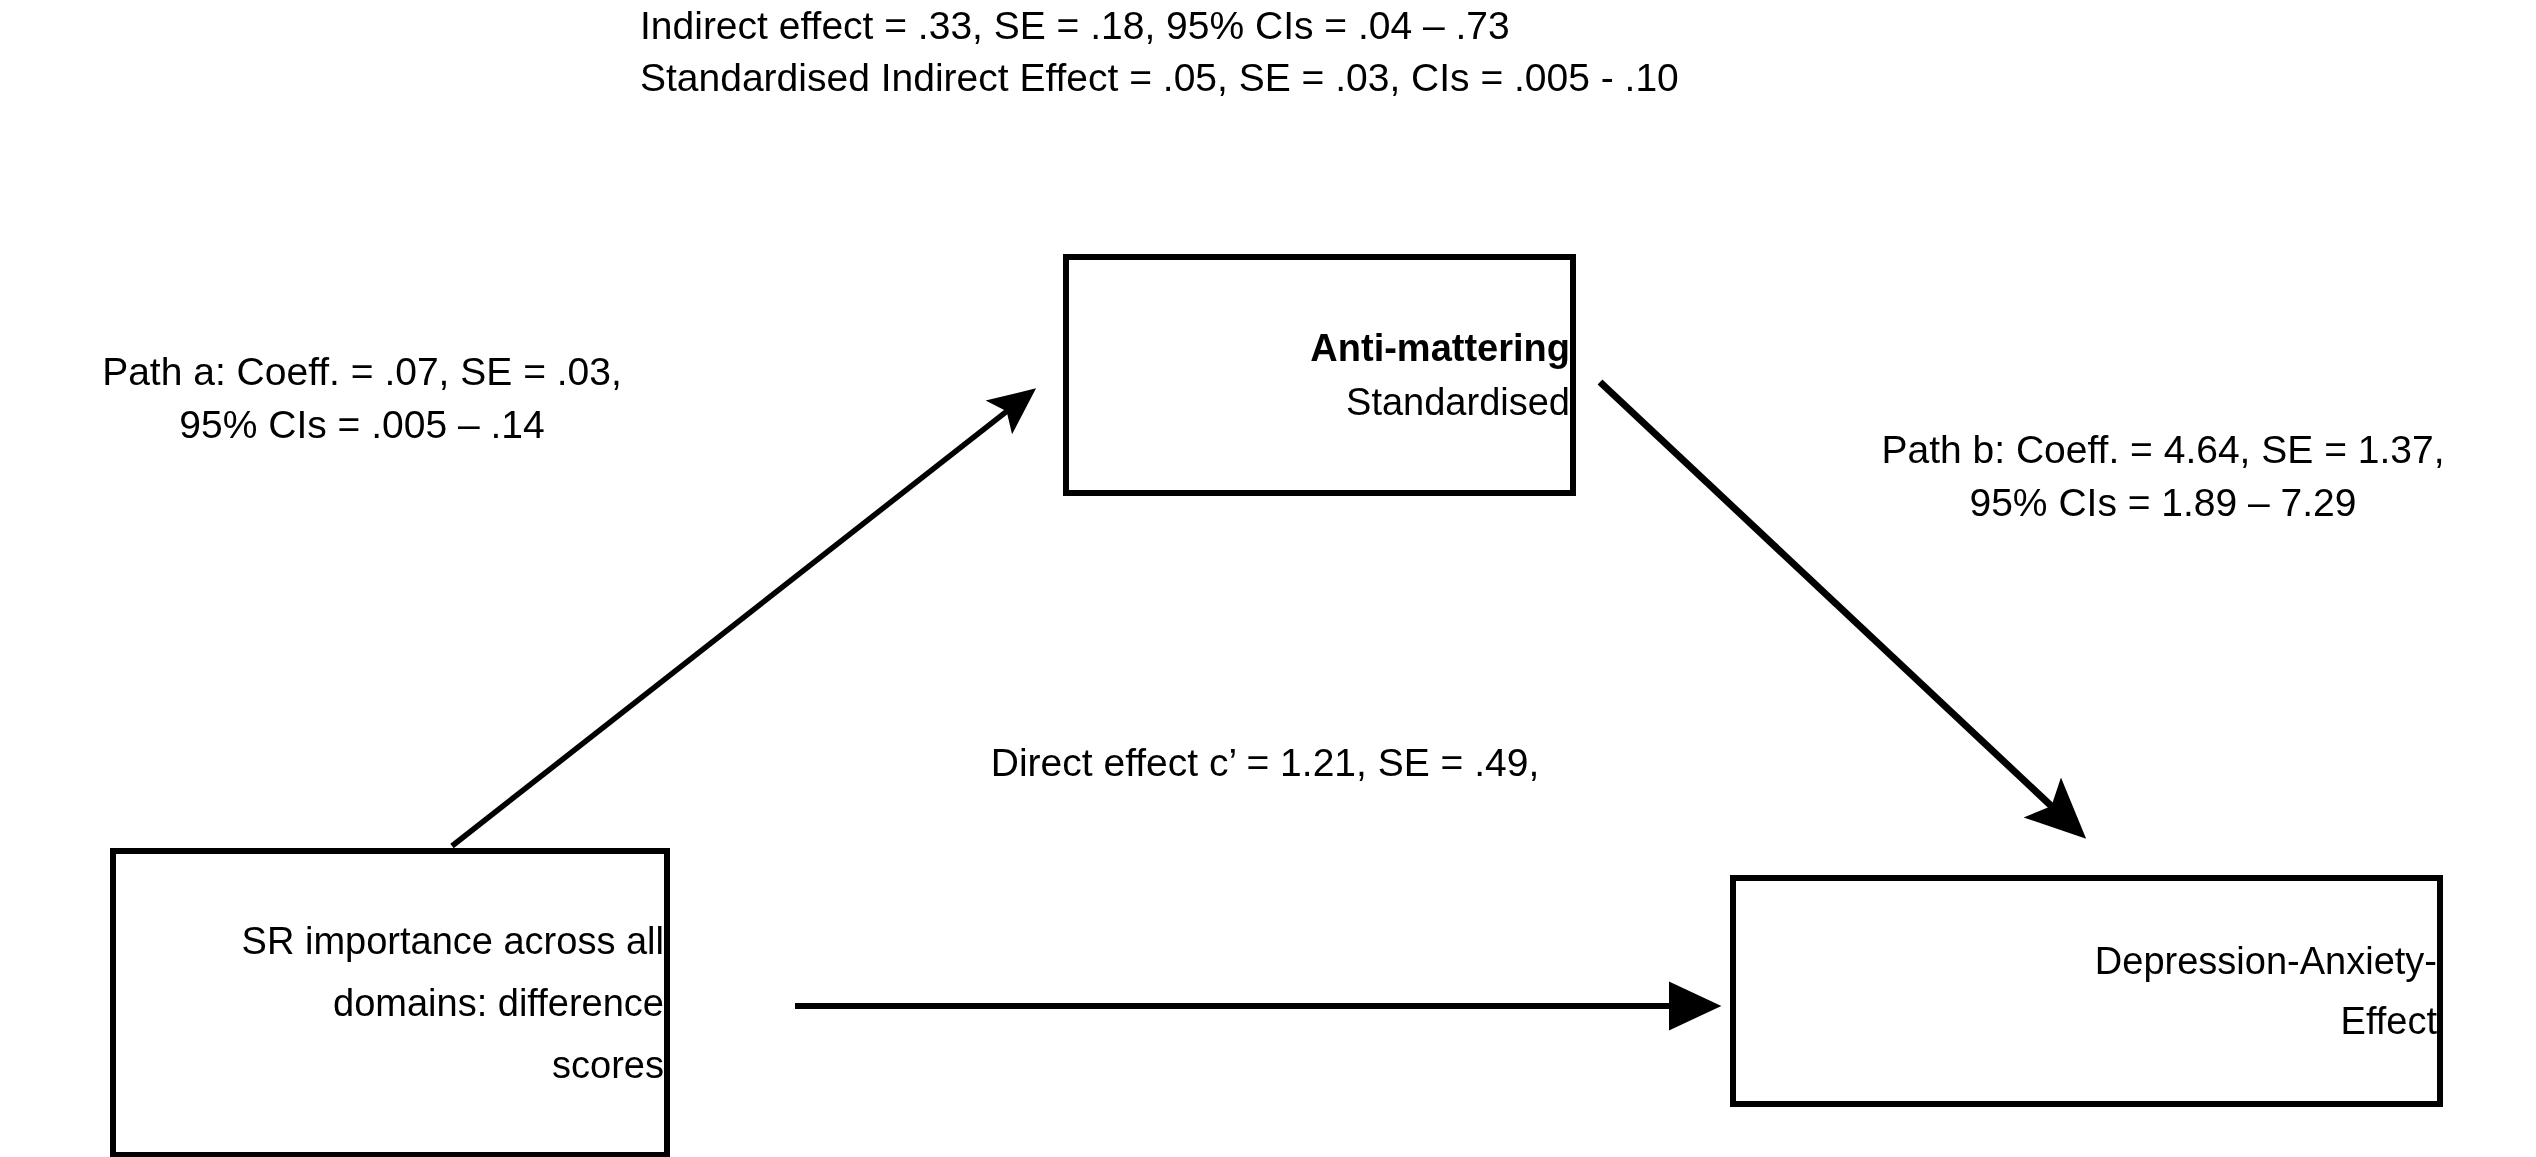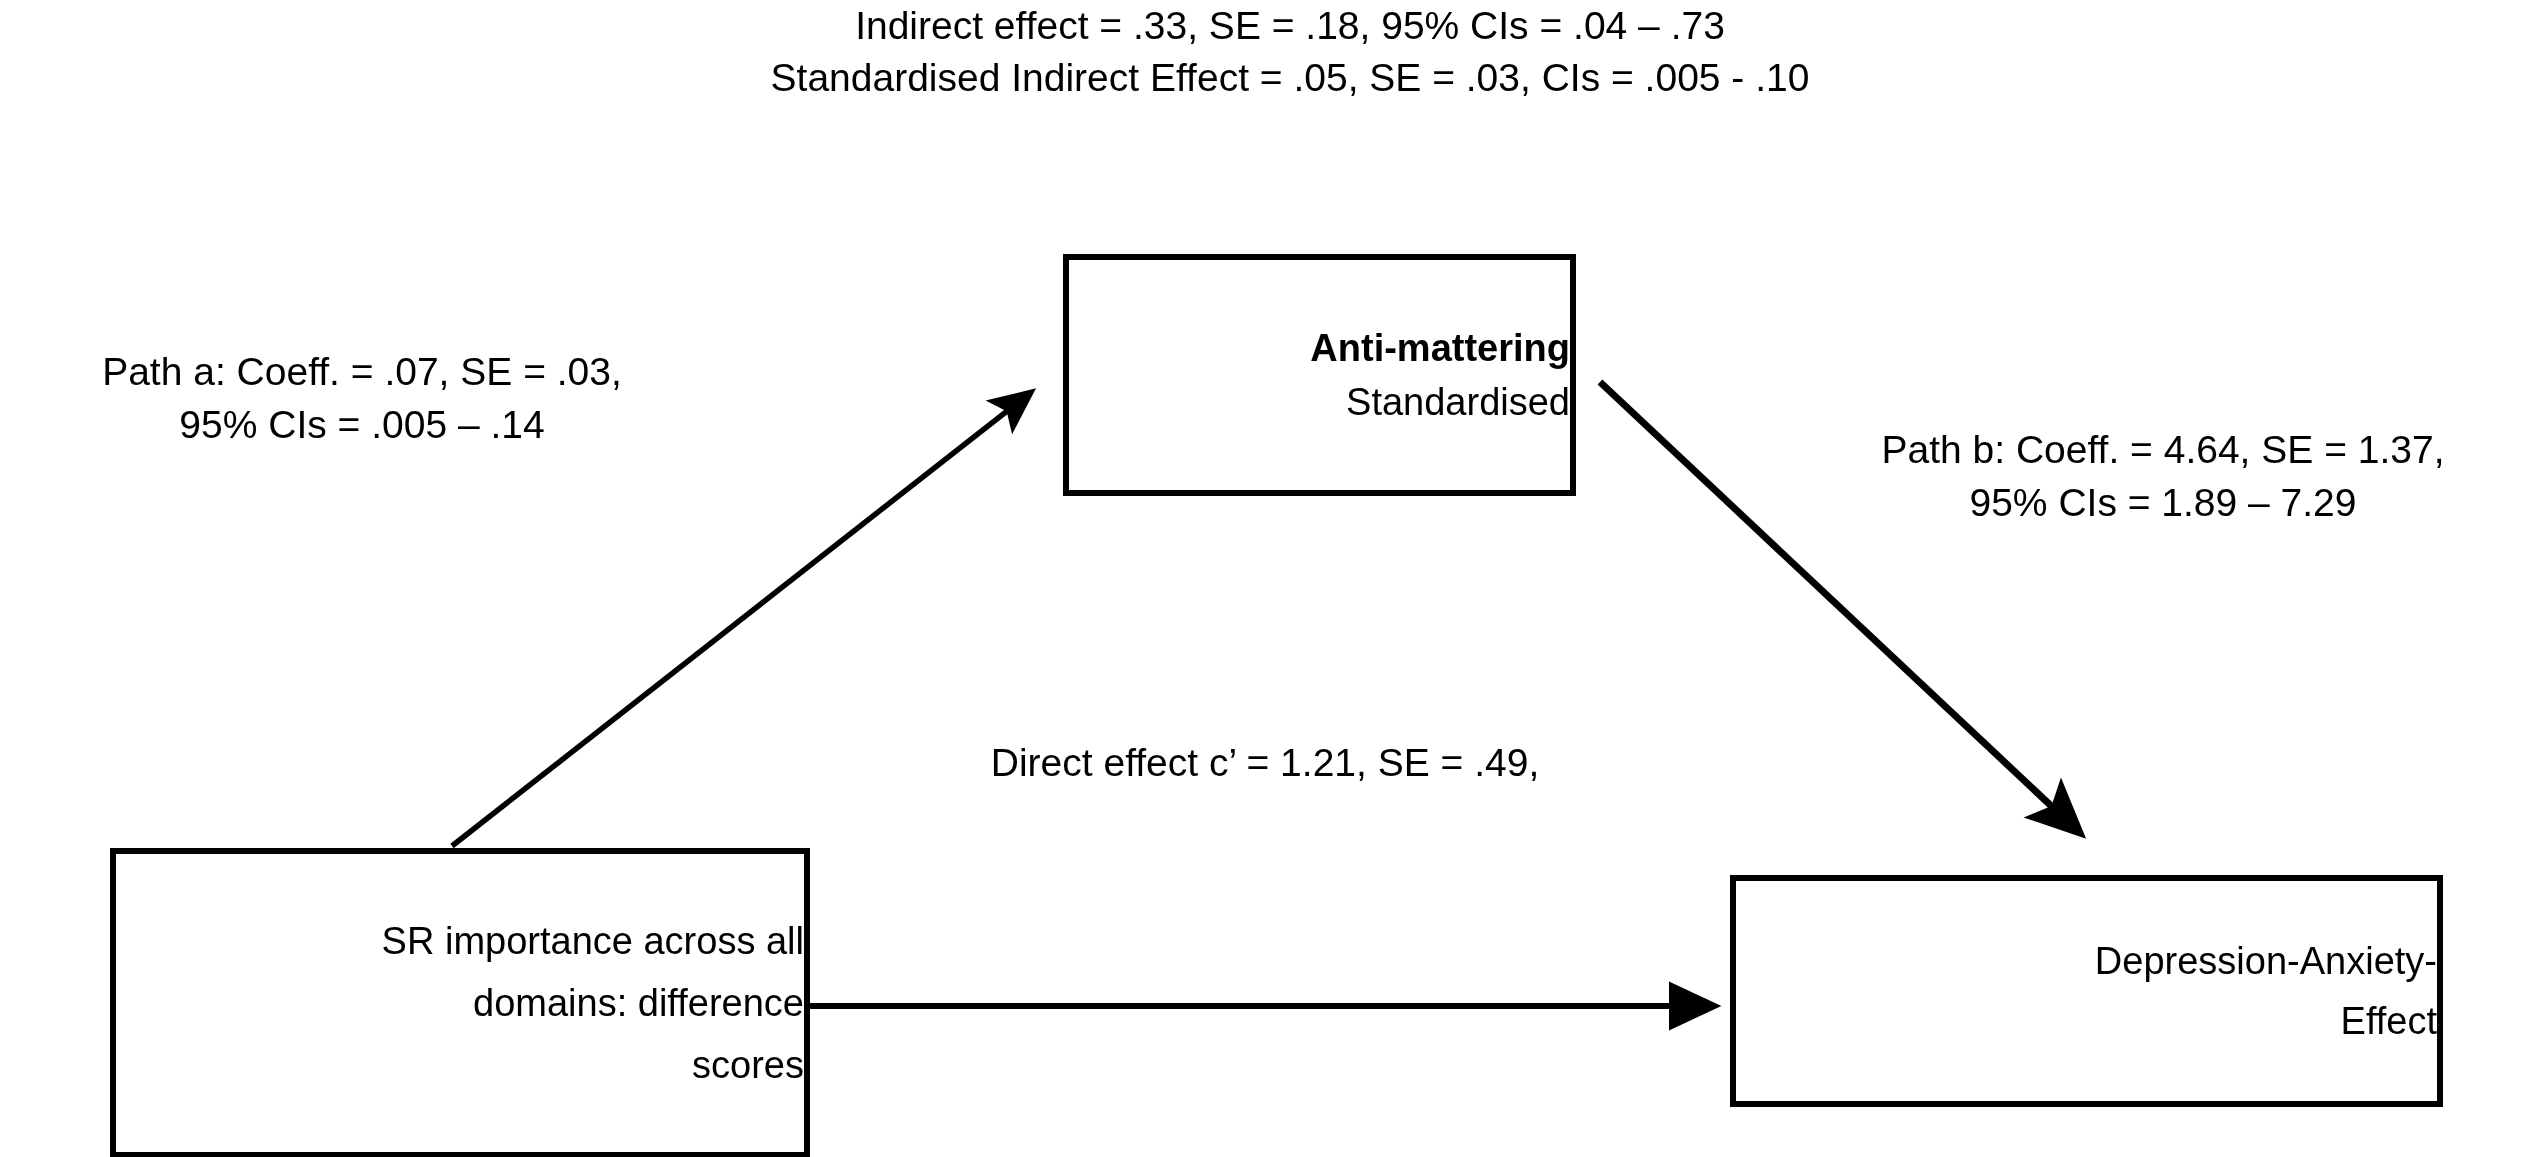--- a/index.html
+++ b/index.html
@@ -16,21 +16,20 @@
     color: #000000;
     overflow: hidden;
   }
 
   
   .header-block {
     position: absolute;
     left: 640px;
     top: 0px;
     width: 1300px;
-    text-align: center;
   }
   .header-line {
     font-size: 39px;
     line-height: 52px;
     white-space: nowrap;
     color: #000;
   }
 
   
   .node-box {
@@ -53,21 +52,21 @@
 
   #box-mediator {
     left: 1063px;
     top: 254px;
     width: 513px;
     height: 242px;
   }
   #box-predictor {
     left: 110px;
     top: 848px;
-    width: 700px;
+    width: 560px;
     height: 310px;
   }
   #box-predictor .node-line { line-height: 62px; }
   #box-outcome {
     left: 1730px;
     top: 875px;
     width: 713px;
     height: 232px;
   }
   #box-outcome .node-line { line-height: 60px; }

